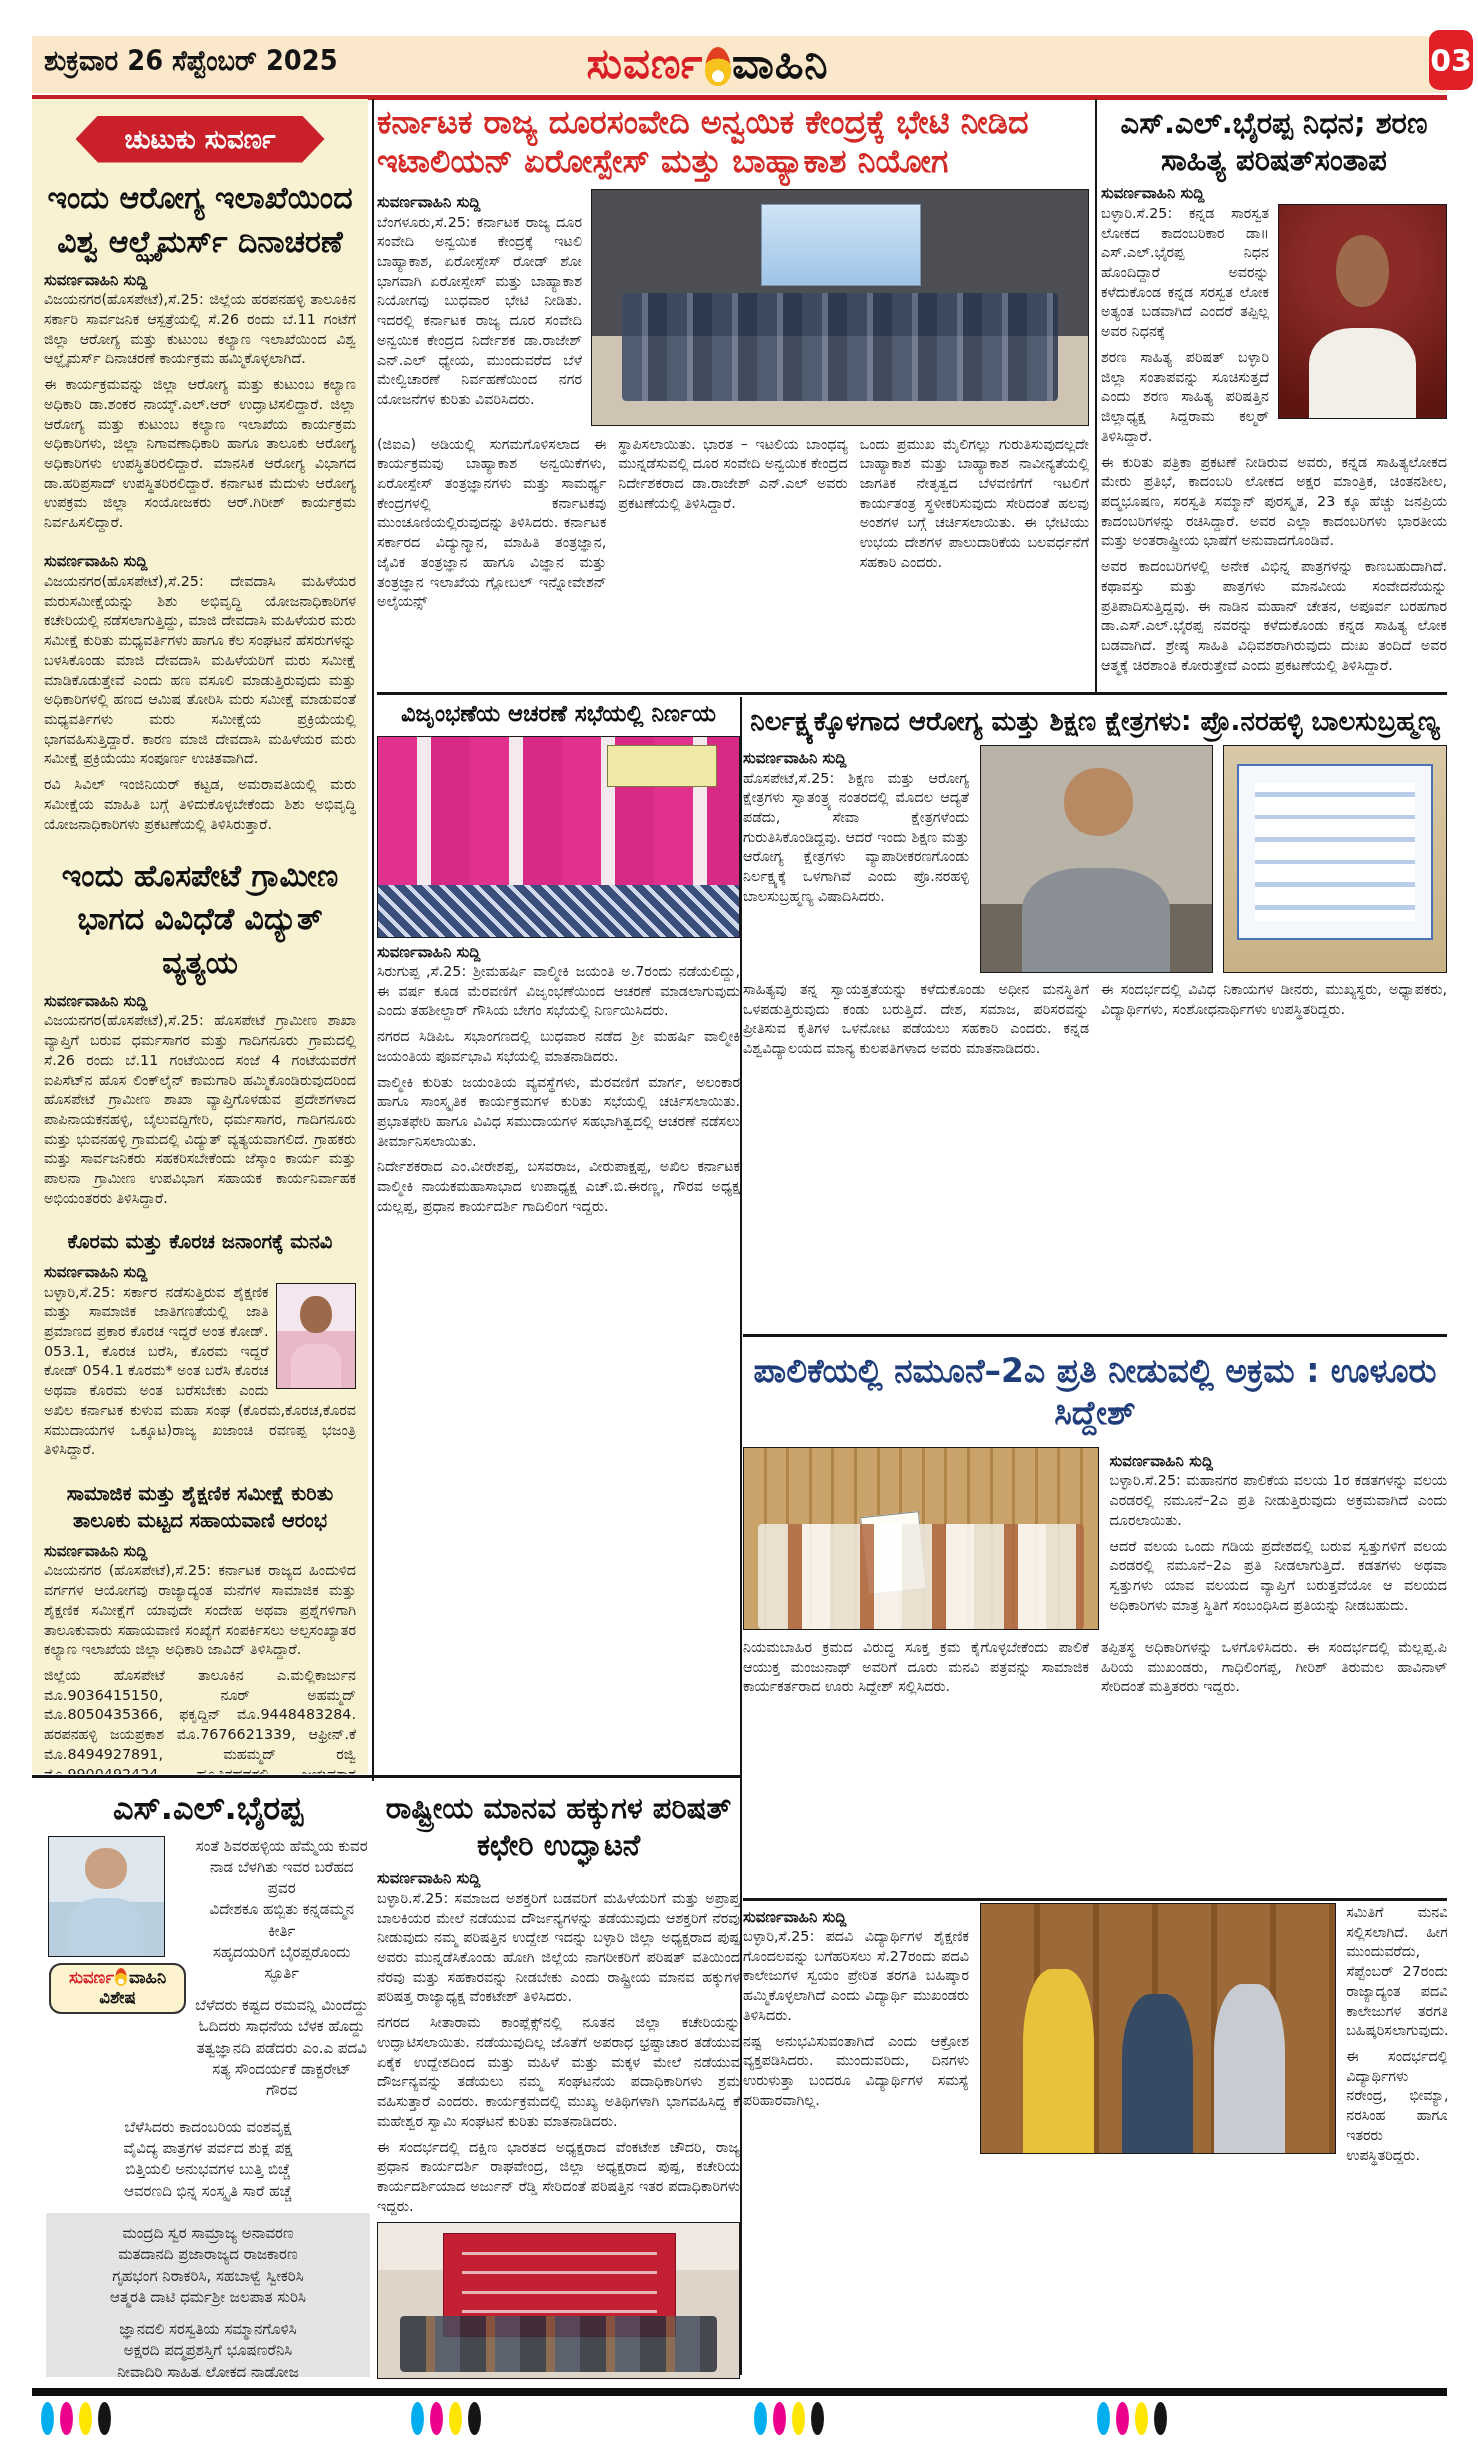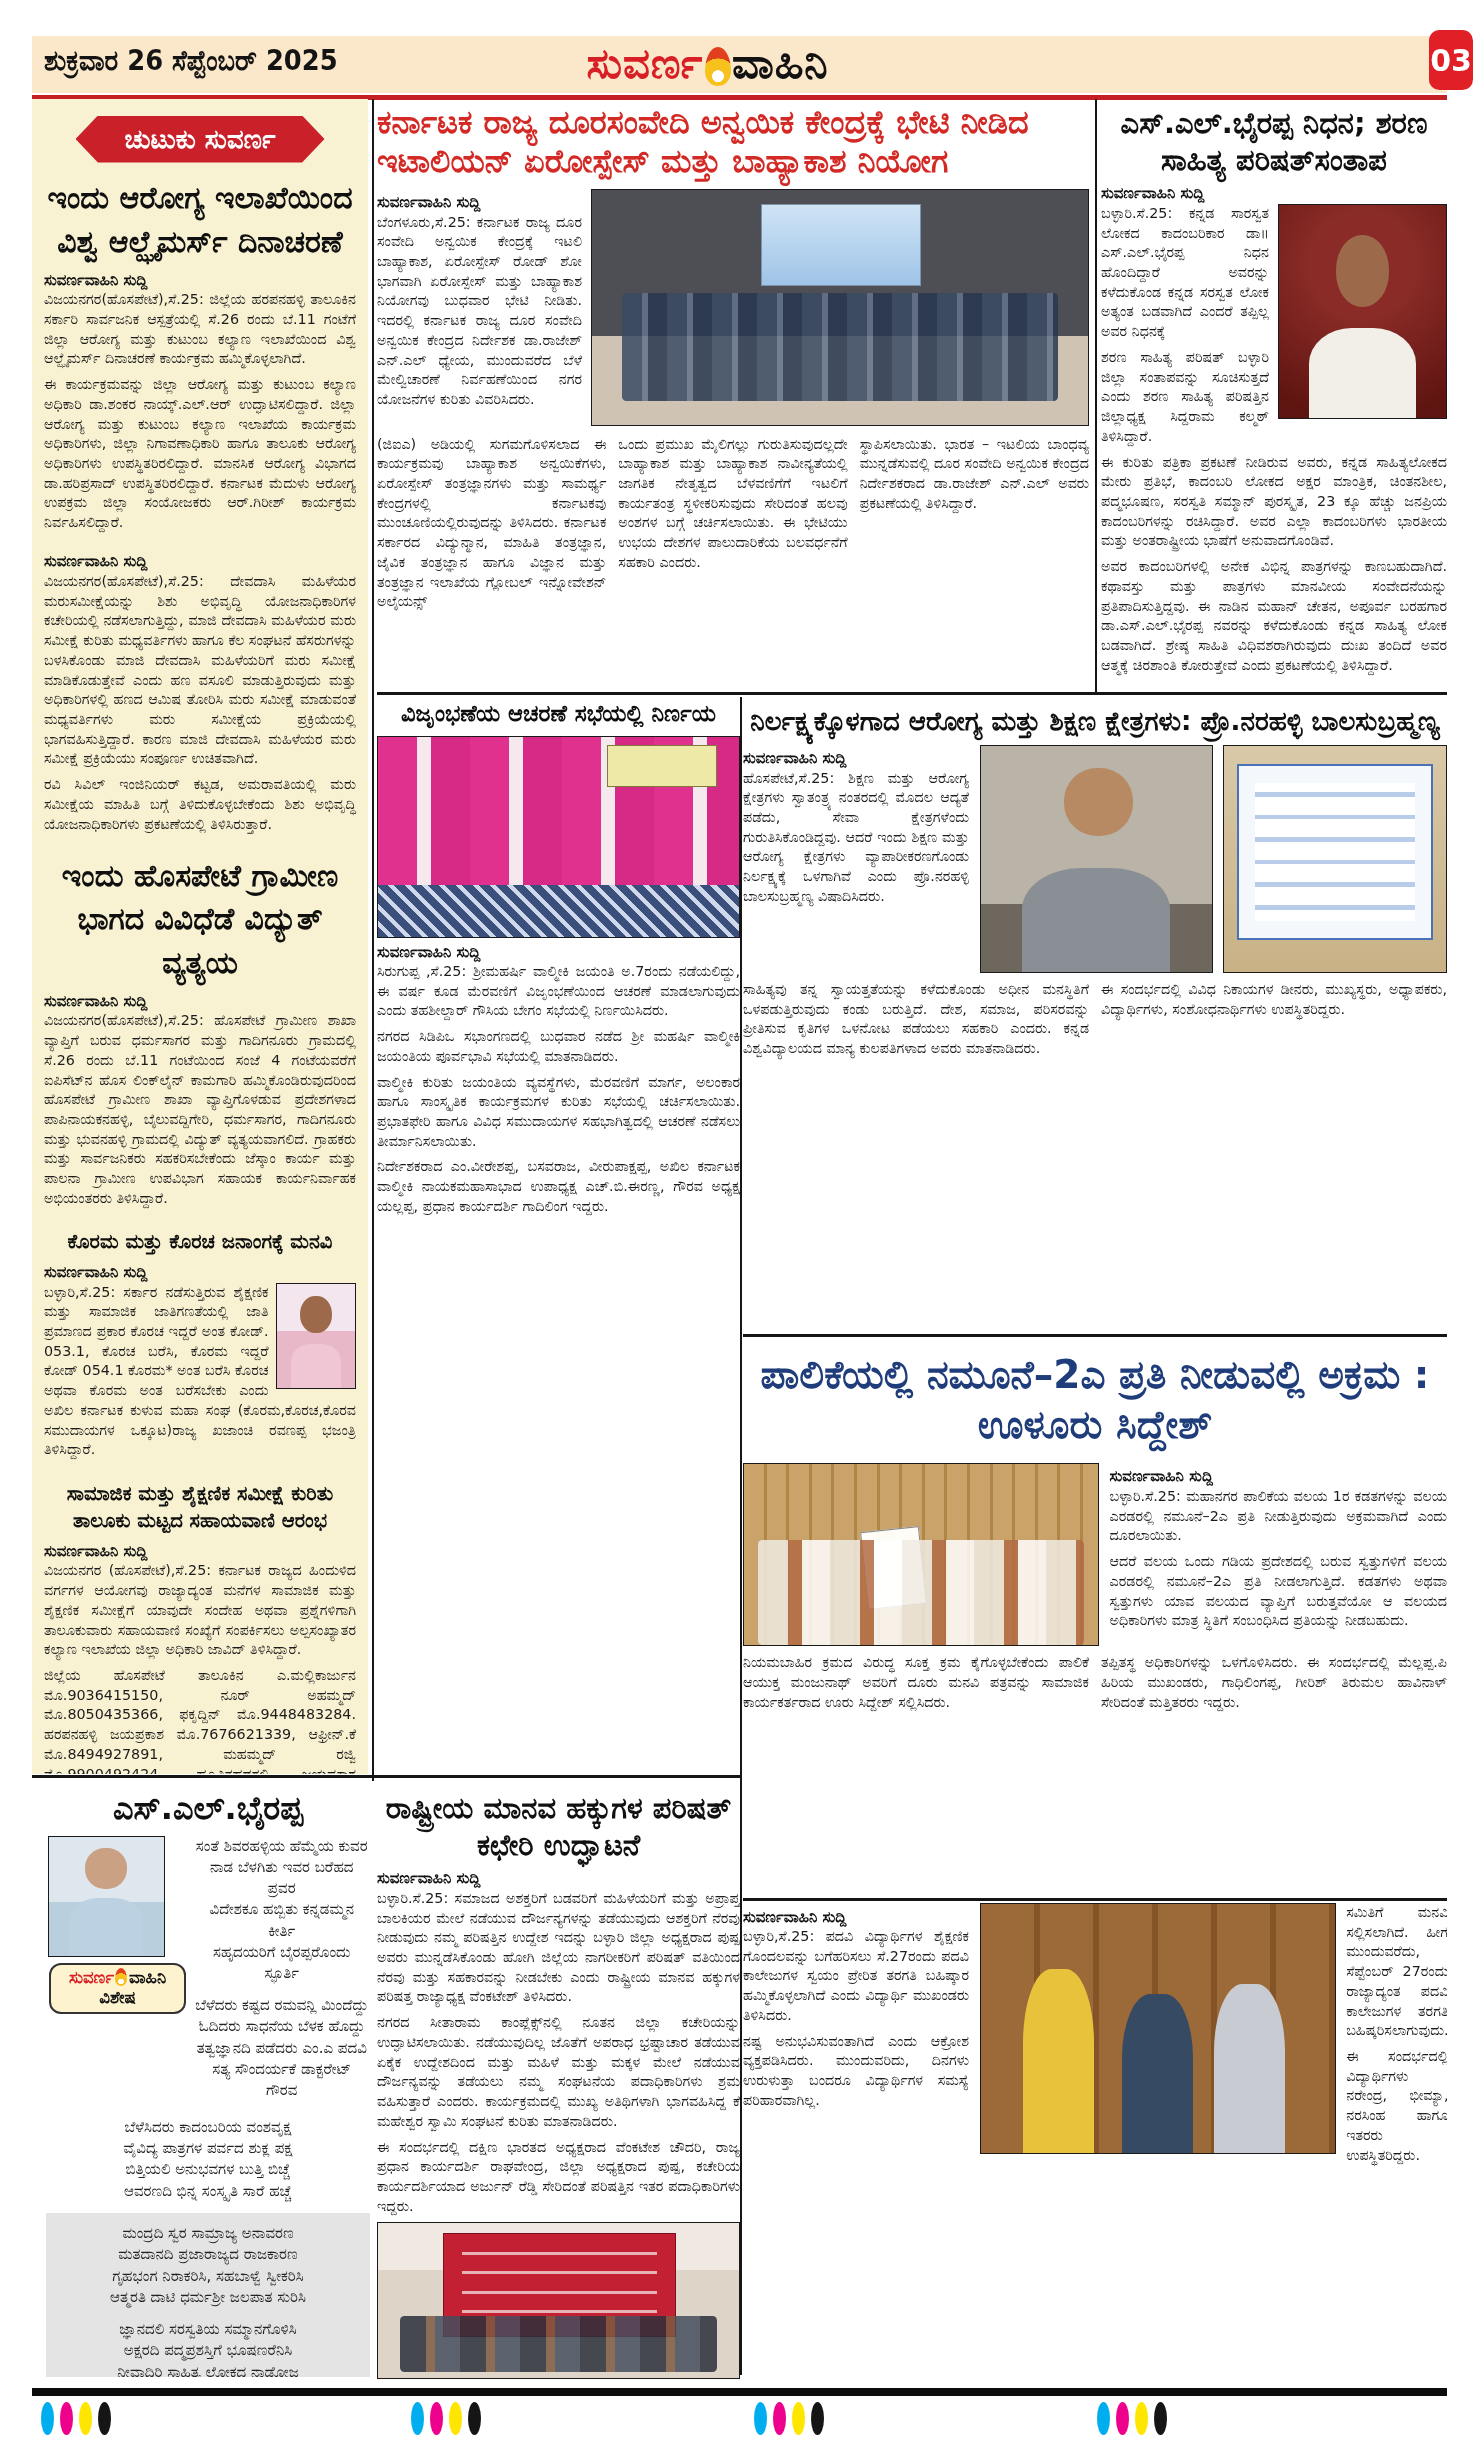--- a/index.html
+++ b/index.html
@@ -88,21 +88,21 @@
   .narahalli h2{font-size:26px;font-weight:bold;text-align:center;margin:6px 0 7.5px 0;}
   .nara-row{display:flex;gap:10.6px;}
   .nara-col{width:226px;flex:0 0 auto;}
   .nara-photo1{width:231px;height:226px;flex:0 0 auto;background:linear-gradient(#b9b3a8 0 70%,#6e675d 70% 100%);}
   .nara-photo2{flex:1;height:226px;background:linear-gradient(#d9c9a8,#c8b185);}
   .nara-banner{position:absolute;inset:8% 6% 14% 6%;background:#f4f8fd;border:2.3px solid #4a72b8;}
   .cols2{display:flex;gap:12px;margin-top:7.5px;}
   .cols2 > div{flex:1;}
   
   .palike{left:743px;top:1339px;width:704px;height:558px;overflow:hidden;}
-  .palike h2{font-size:39px;line-height:1.3;font-weight:bold;text-align:center;color:#1f3d7a;margin:10.6px 0 12px 0;}
+  .palike h2{font-size:33px;line-height:1.3;font-weight:bold;text-align:center;color:#1f3d7a;margin:10.6px 0 12px 0;}
   .palike-row{display:flex;gap:10.6px;}
   .palike-photo{width:354px;height:181px;flex:0 0 auto;background:repeating-linear-gradient(90deg,#caa36a 0 19.6px,#b08648 19.6px 22.6px);}
   .doc{position:absolute;left:34%;top:36%;width:16%;height:42%;background:#fdfdf6;border:0.8px solid #888;transform:rotate(-6deg);}
   .palike-side{flex:1;}
   
   .se27{left:743px;top:1903px;width:704px;height:480px;overflow:hidden;}
   .se27 h2{font-size:31px;font-weight:bold;text-align:center;color:#2fa8df;margin:9px 0 10.6px 0;}
   .se27-row{display:flex;gap:10.6px;}
   .se27-col{width:226px;flex:0 0 auto;}
   .se27-photo{width:354px;height:249px;flex:0 0 auto;background:repeating-linear-gradient(90deg,#8a5a2e 0 45px,#a9左 0);
@@ -191,22 +191,22 @@
         <div class="byline">ಸುವರ್ಣವಾಹಿನಿ ಸುದ್ದಿ</div>
         <p class="body-text">ಬೆಂಗಳೂರು,ಸೆ.25: ಕರ್ನಾಟಕ ರಾಜ್ಯ ದೂರ ಸಂವೇದಿ ಅನ್ವಯಿಕ ಕೇಂದ್ರಕ್ಕೆ ಇಟಲಿ ಬಾಹ್ಯಾಕಾಶ, ಏರೋಸ್ಪೇಸ್ ರೋಡ್ ಶೋ ಭಾಗವಾಗಿ ಏರೋಸ್ಪೇಸ್ ಮತ್ತು ಬಾಹ್ಯಾಕಾಶ ನಿಯೋಗವು ಬುಧವಾರ ಭೇಟಿ ನೀಡಿತು. ಇದರಲ್ಲಿ ಕರ್ನಾಟಕ ರಾಜ್ಯ ದೂರ ಸಂವೇದಿ ಅನ್ವಯಿಕ ಕೇಂದ್ರದ ನಿರ್ದೇಶಕ ಡಾ.ರಾಜೇಶ್ ಎನ್.ಎಲ್ ಧ್ಯೇಯ, ಮುಂದುವರೆದ ಬೆಳೆ ಮೇಲ್ವಿಚಾರಣೆ ನಿರ್ವಹಣೆಯಿಂದ ನಗರ ಯೋಜನೆಗಳ ಕುರಿತು ವಿವರಿಸಿದರು.</p>
       </div>
       <div class="photo main-photo">
         <div class="ph-screen"></div>
         <div class="crowd"></div>
       </div>
     </div>
     <div class="cols3">
       <div class="body-text">(ಜಿಐಎ) ಅಡಿಯಲ್ಲಿ ಸುಗಮಗೊಳಿಸಲಾದ ಈ ಕಾರ್ಯಕ್ರಮವು ಬಾಹ್ಯಾಕಾಶ ಅನ್ವಯಿಕೆಗಳು, ಏರೋಸ್ಪೇಸ್ ತಂತ್ರಜ್ಞಾನಗಳು ಮತ್ತು ಸಾಮರ್ಥ್ಯ ಕೇಂದ್ರಗಳಲ್ಲಿ ಕರ್ನಾಟಕವು ಮುಂಚೂಣಿಯಲ್ಲಿರುವುದನ್ನು ತಿಳಿಸಿದರು. ಕರ್ನಾಟಕ ಸರ್ಕಾರದ ವಿದ್ಯುನ್ಮಾನ, ಮಾಹಿತಿ ತಂತ್ರಜ್ಞಾನ, ಜೈವಿಕ ತಂತ್ರಜ್ಞಾನ ಹಾಗೂ ವಿಜ್ಞಾನ ಮತ್ತು ತಂತ್ರಜ್ಞಾನ ಇಲಾಖೆಯ ಗ್ಲೋಬಲ್ ಇನ್ನೋವೇಶನ್ ಅಲೈಯನ್ಸ್</div>
+      <div class="body-text">ಸ್ಥಾಪಿಸಲಾಯಿತು. ಭಾರತ – ಇಟಲಿಯ ಬಾಂಧವ್ಯ ಮುನ್ನಡೆಸುವಲ್ಲಿ ದೂರ ಸಂವೇದಿ ಅನ್ವಯಿಕ ಕೇಂದ್ರದ ನಿರ್ದೇಶಕರಾದ ಡಾ.ರಾಜೇಶ್ ಎನ್.ಎಲ್ ಅವರು ಪ್ರಕಟಣೆಯಲ್ಲಿ ತಿಳಿಸಿದ್ದಾರೆ.</div>
       <div class="body-text">ಒಂದು ಪ್ರಮುಖ ಮೈಲಿಗಲ್ಲು ಗುರುತಿಸುವುದಲ್ಲದೇ ಬಾಹ್ಯಾಕಾಶ ಮತ್ತು ಬಾಹ್ಯಾಕಾಶ ನಾವೀನ್ಯತೆಯಲ್ಲಿ ಜಾಗತಿಕ ನೇತೃತ್ವದ ಬೆಳವಣಿಗೆಗೆ ಇಟಲಿಗೆ ಕಾರ್ಯತಂತ್ರ ಸ್ಥಳೀಕರಿಸುವುದು ಸೇರಿದಂತೆ ಹಲವು ಅಂಶಗಳ ಬಗ್ಗೆ ಚರ್ಚಿಸಲಾಯಿತು. ಈ ಭೇಟಿಯು ಉಭಯ ದೇಶಗಳ ಪಾಲುದಾರಿಕೆಯ ಬಲವರ್ಧನೆಗೆ ಸಹಕಾರಿ ಎಂದರು.</div>
-      <div class="body-text">ಸ್ಥಾಪಿಸಲಾಯಿತು. ಭಾರತ – ಇಟಲಿಯ ಬಾಂಧವ್ಯ ಮುನ್ನಡೆಸುವಲ್ಲಿ ದೂರ ಸಂವೇದಿ ಅನ್ವಯಿಕ ಕೇಂದ್ರದ ನಿರ್ದೇಶಕರಾದ ಡಾ.ರಾಜೇಶ್ ಎನ್.ಎಲ್ ಅವರು ಪ್ರಕಟಣೆಯಲ್ಲಿ ತಿಳಿಸಿದ್ದಾರೆ.</div>
     </div>
   </div>
 
   <div class="abs valmiki">
     <h4>ವಿಜೃಂಭಣೆಯ ಆಚರಣೆ ಸಭೆಯಲ್ಲಿ ನಿರ್ಣಯ</h4>
     <div class="photo valmiki-photo">
       <div class="valmiki-banner"></div>
       <div class="valmiki-table"></div>
     </div>
     <div class="byline">ಸುವರ್ಣವಾಹಿನಿ ಸುದ್ದಿ</div>

